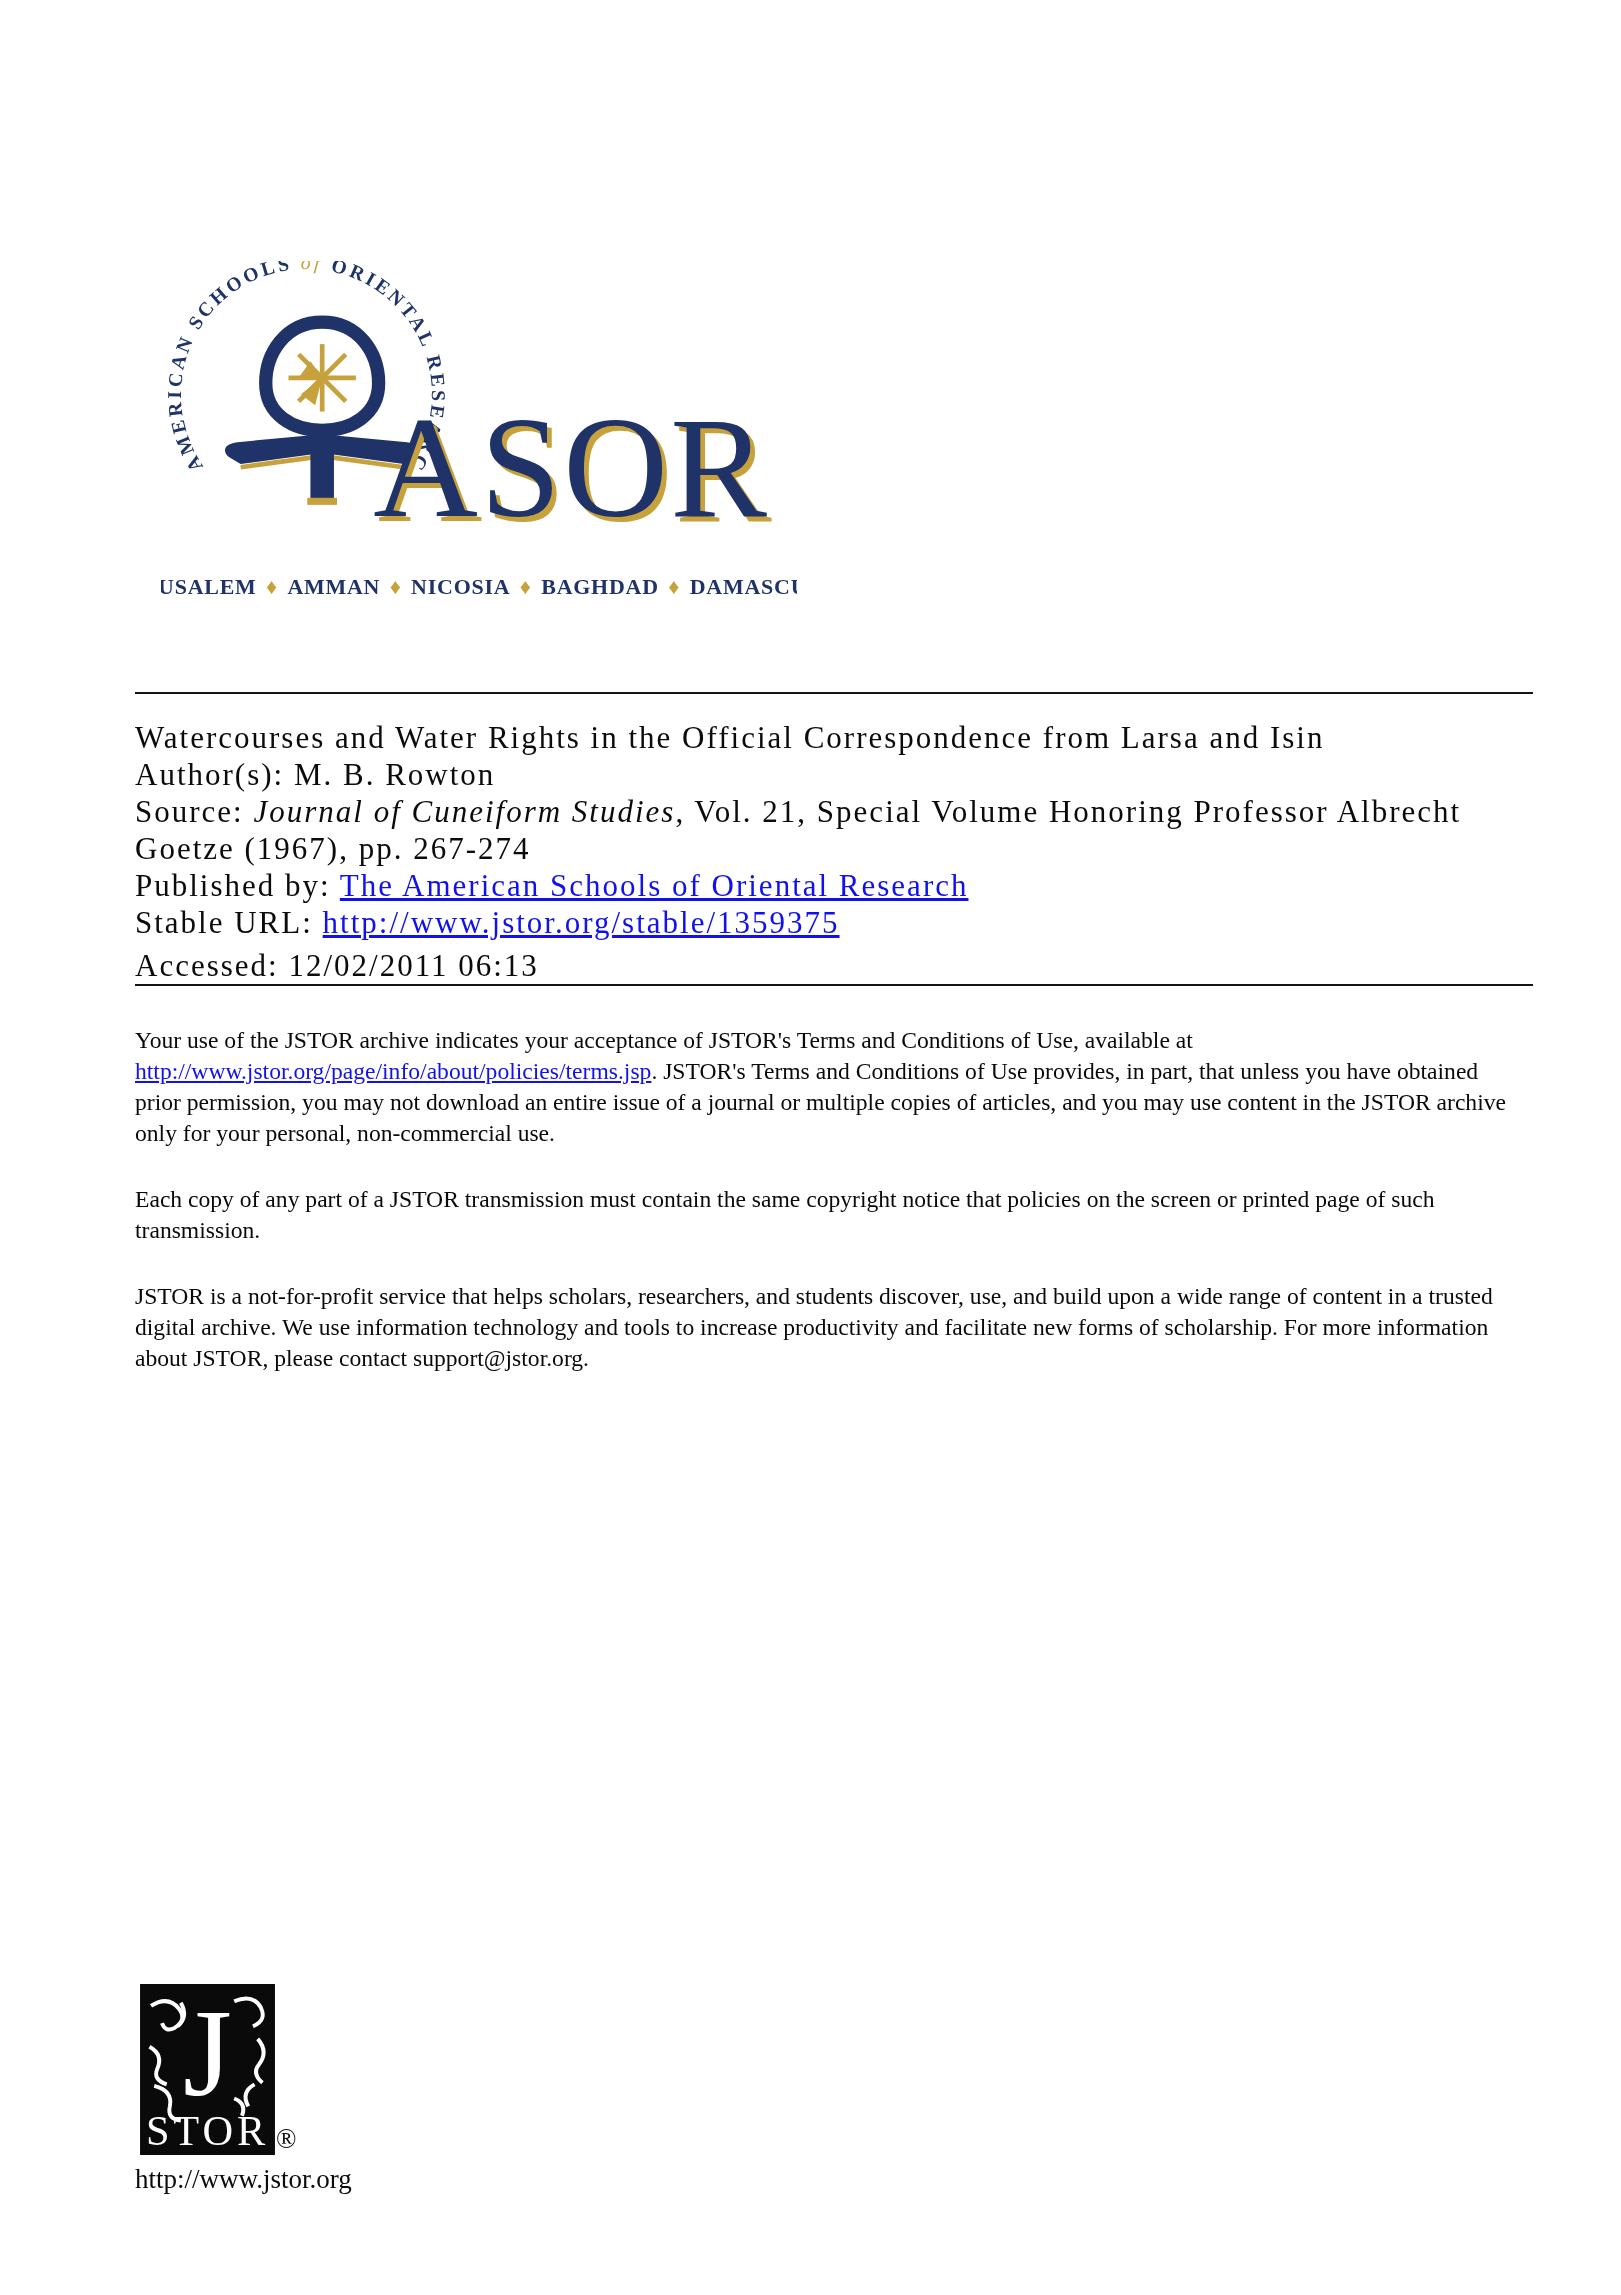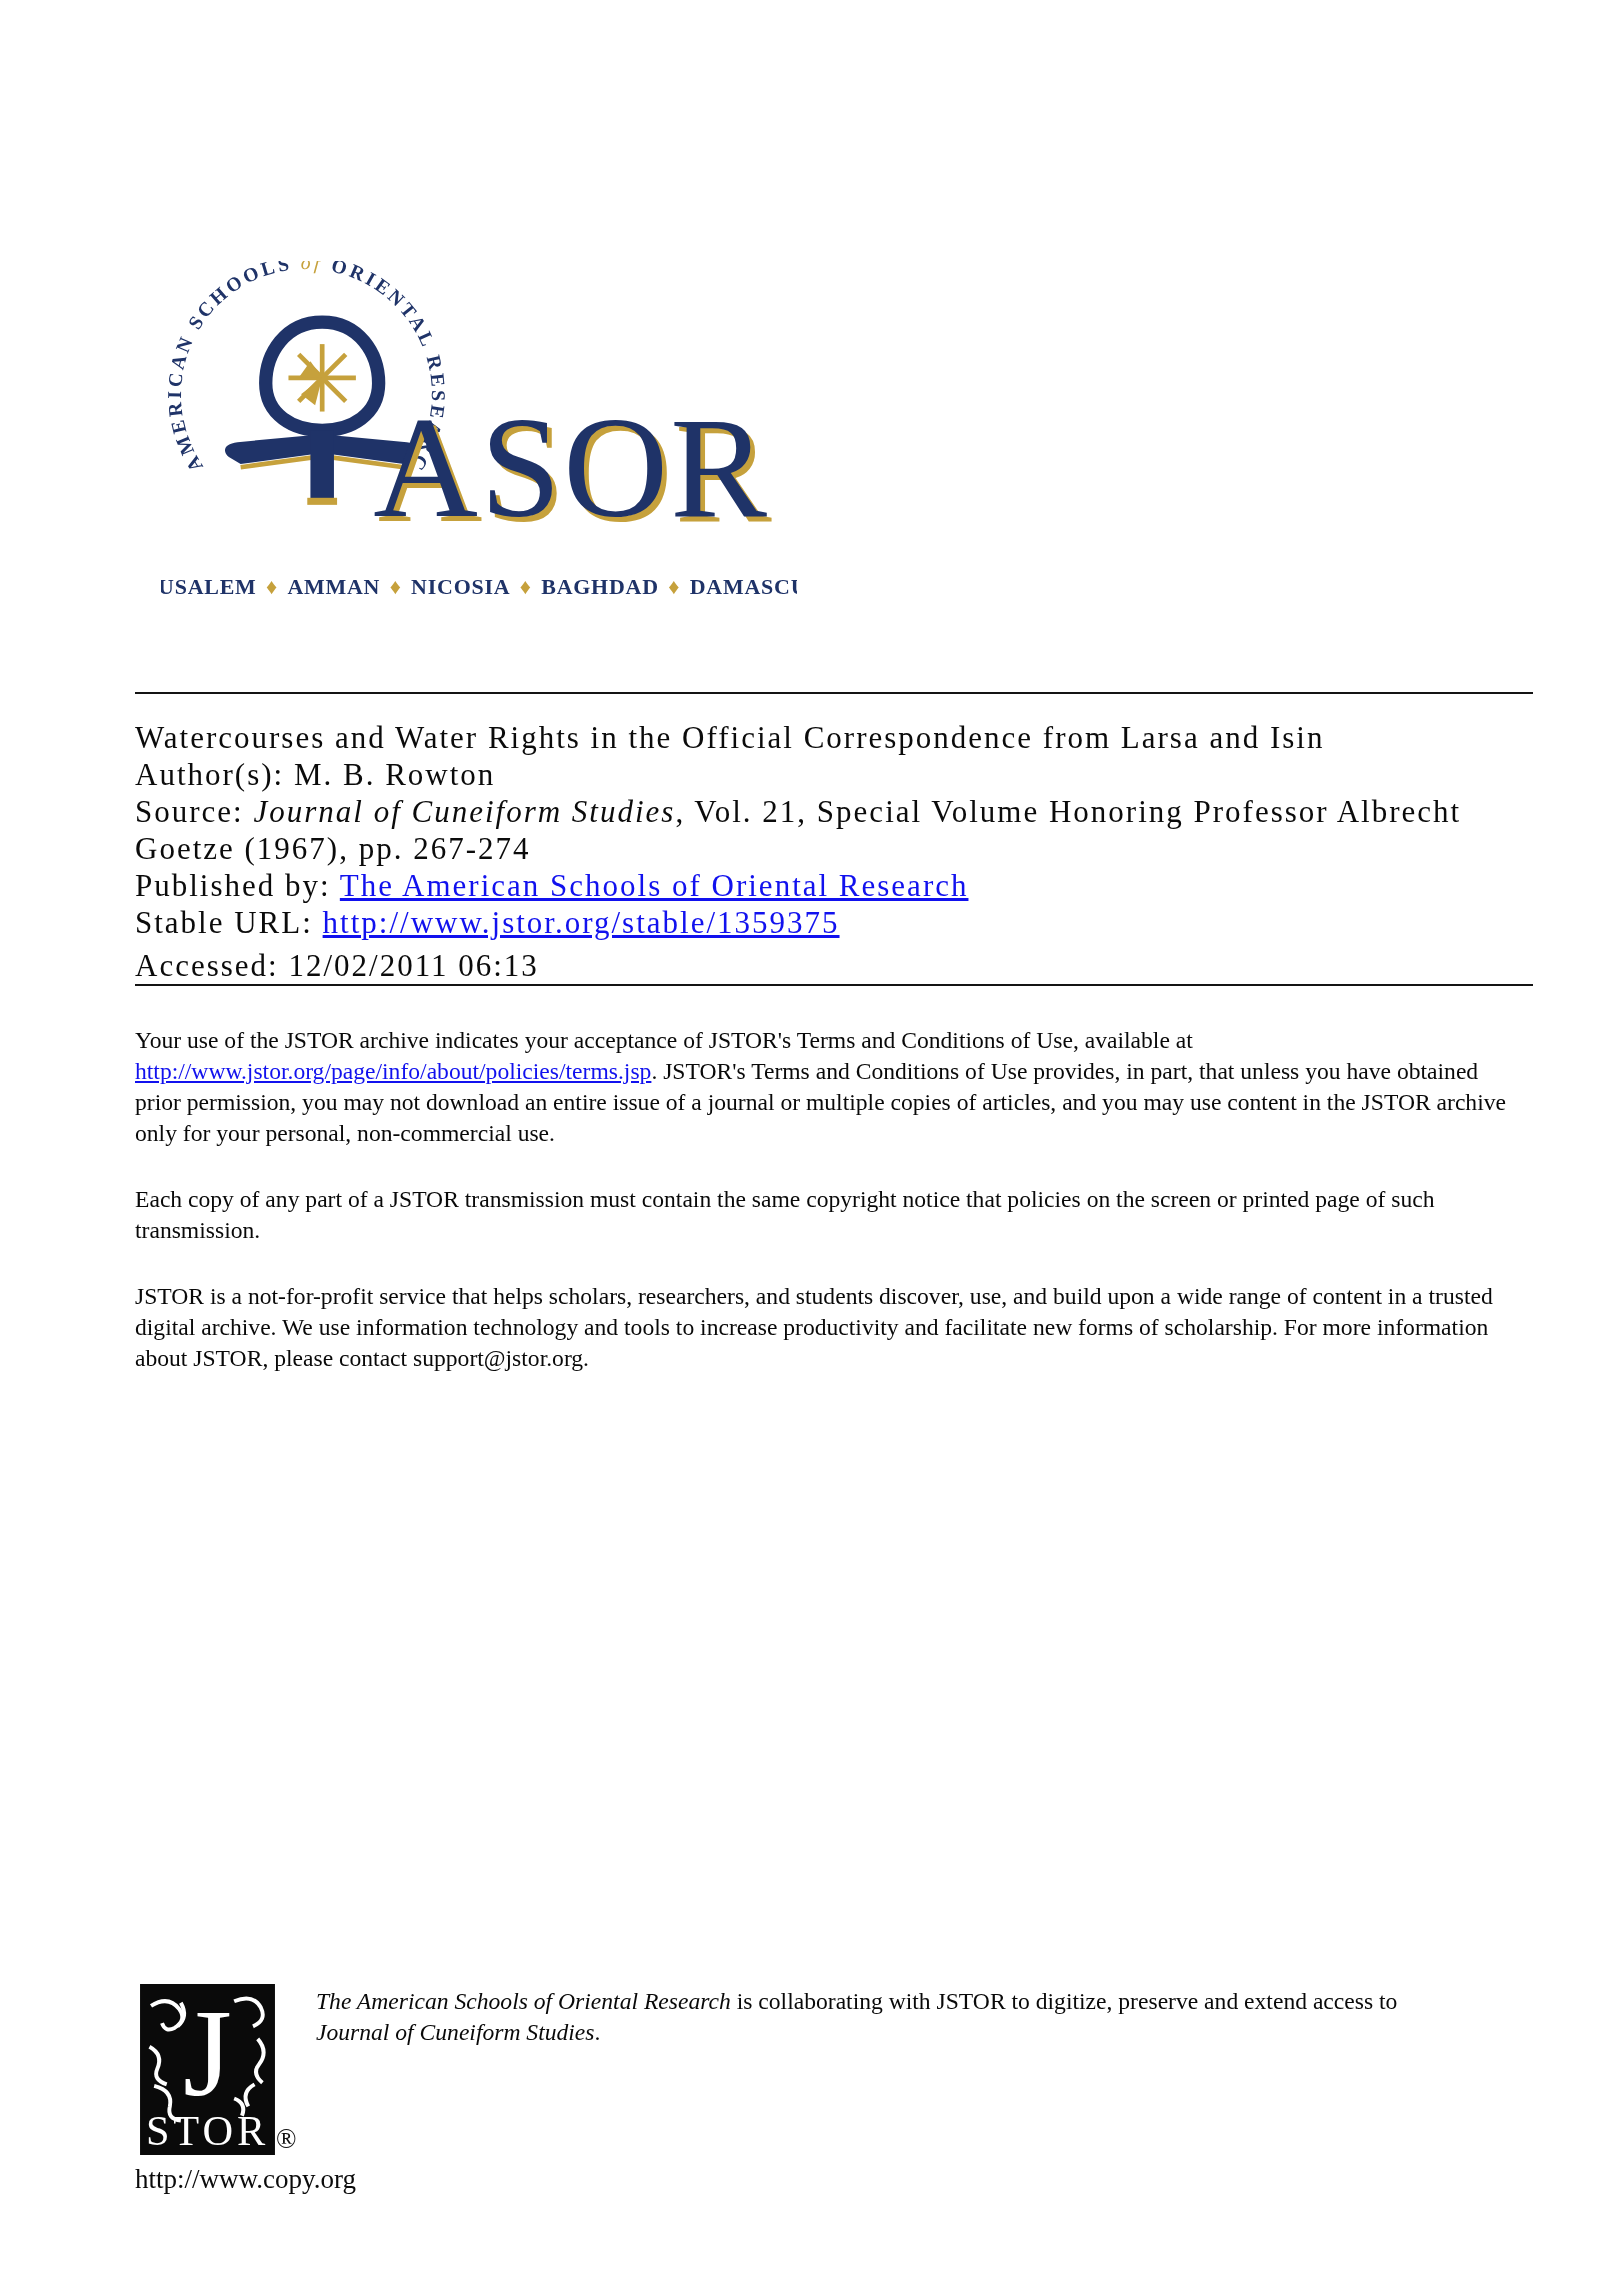--- a/index.html
+++ b/index.html
@@ -92,21 +92,20 @@
   </div>
 
   <div class="rule rule2"></div>
 
   <div class="terms">
     <p><span>Your use of the JSTOR archive indicates your acceptance of JSTOR's Terms and Conditions of Use, available at </span><a class="link" href="#">http://www.jstor.org/page/info/about/policies/terms.jsp</a><span>. JSTOR's Terms and Conditions of Use provides, in part, that unless you have obtained prior permission, you may not download an entire issue of a journal or multiple copies of articles, and you may use content in the JSTOR archive only for your personal, non-commercial use.</span></p>
     <p>Each copy of any part of a JSTOR transmission must contain the same copyright notice that policies on the screen or printed page of such transmission.</p>
     <p>JSTOR is a not-for-profit service that helps scholars, researchers, and students discover, use, and build upon a wide range of content in a trusted digital archive. We use information technology and tools to increase productivity and facilitate new forms of scholarship. For more information about JSTOR, please contact support@jstor.org.</p>
   </div>
 
-  <div class="collab"><span class="it">The American Schools of Oriental Research</span><span> is collaborating with JSTOR to digitize, preserve and extend access to </span><span class="it">Journal of Cuneiform Studies</span><span>.</span></div>
 
   <div class="jstor-logo">
     <svg width="135" height="171" viewBox="0 0 172 218">
       <rect x="0" y="0" width="172" height="218" fill="#0a0a0a"></rect>
 
       <g stroke="#ffffff" stroke-width="5" fill="none">
         <path d="M14 28 q22 -14 36 4 q10 14 -6 24 q-12 6 -16 -6"></path>
         <path d="M120 22 q24 -10 34 8 q8 16 -10 24"></path>
         <path d="M12 80 q18 10 10 28 q-6 14 12 20"></path>
         <path d="M150 70 q14 16 2 32 q-10 12 4 24"></path>
@@ -116,16 +115,16 @@
         <path d="M120 146 q16 6 10 22"></path>
       </g>
 
       <text x="86" y="142" text-anchor="middle" font-family="Liberation Serif, DejaVu Serif, serif" font-size="160" fill="#ffffff">J</text>
 
       <text x="86" y="205" text-anchor="middle" font-family="Liberation Serif, DejaVu Serif, serif" font-size="54" letter-spacing="5" fill="#ffffff">STOR</text>
     </svg>
   </div>
   <span class="reg">®</span>
 
-  <div class="site-url">http://www.copy.org</div>
+  <div class="site-url">http://www.jstor.org</div>
 
 </div>
 
 
 </body></html>

